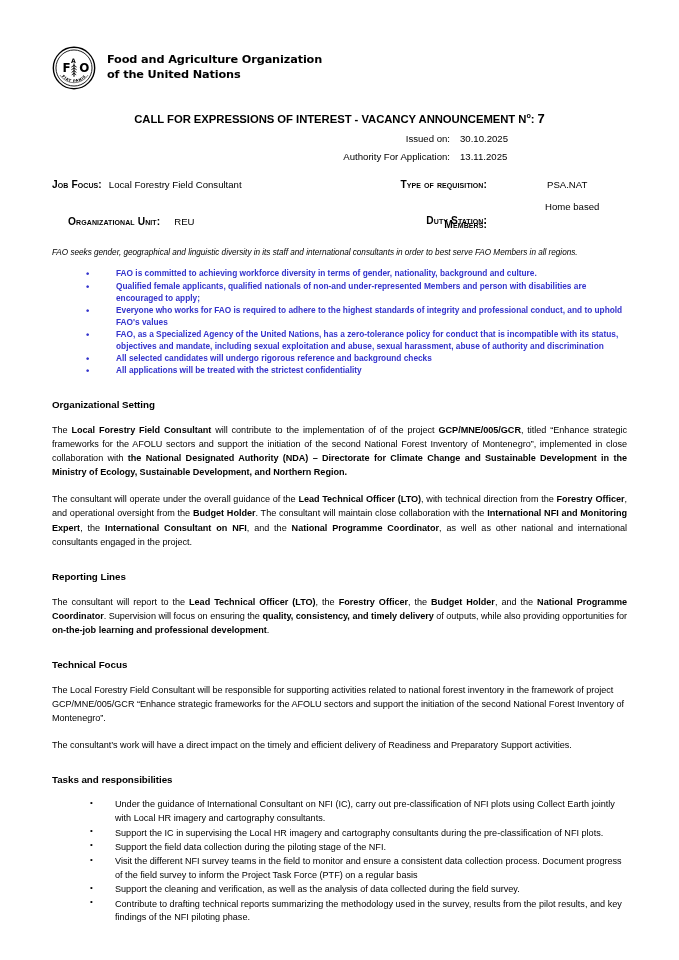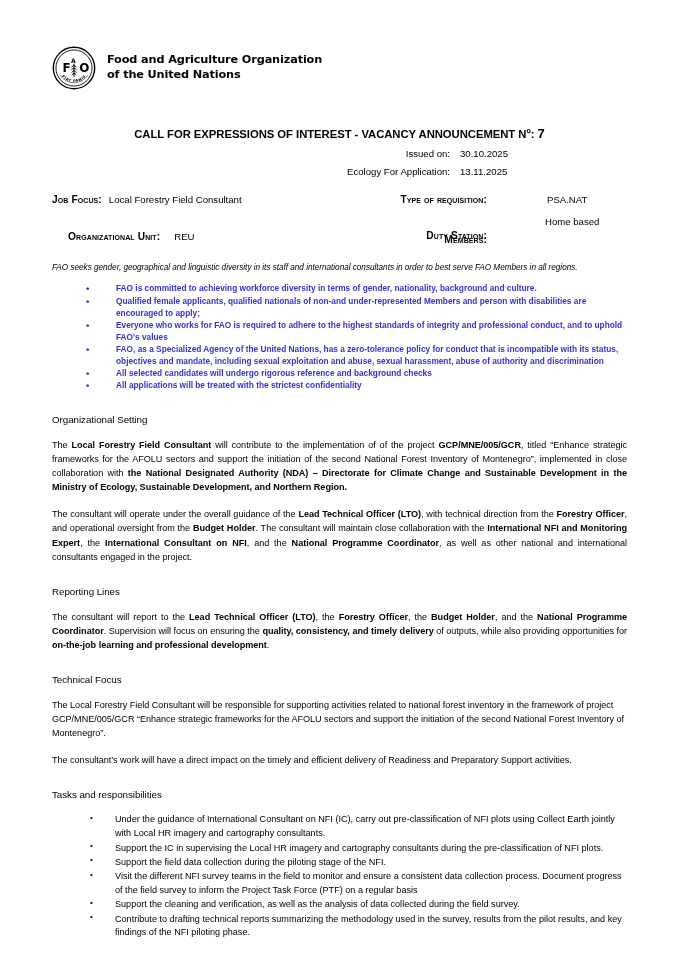--- a/index.html
+++ b/index.html
@@ -38,21 +38,21 @@
     line-height: 1.32;
     letter-spacing: -0.15px;
     color: #000;
   }
 
   
   .doc-title {
     text-align: center;
     font-size: 11.3px;
     font-weight: bold;
-    margin-top: 36px;
+    margin-top: 21px;
     letter-spacing: -0.05px;
   }
   .doc-title sup { font-size: 7.2px; vertical-align: super; }
   .title-num { font-size: 13px; }
 
   .meta-line {
     display: flex;
     justify-content: flex-end;
     font-size: 9.6px;
     margin-top: 7px;
@@ -117,21 +117,21 @@
     position: absolute;
     left: 0;
     top: -1px;
     font-size: 9.5px;
     color: #3333cc;
   }
 
   
   h2.sec {
     font-size: 9.8px;
-    font-weight: normal;
+    font-weight: bold;
     margin: 22px 0 0 0;
     letter-spacing: -0.05px;
   }
   p.body {
     font-size: 9.1px;
     line-height: 1.55;
     margin: 13px 0 0 0;
     text-align: justify;
     letter-spacing: -0.03px;
   }
@@ -191,21 +191,21 @@
 
   <div class="doc-title">
     <span>CALL FOR EXPRESSIONS OF INTEREST - VACANCY ANNOUNCEMENT N</span><sup>o</sup><span>: </span><span class="title-num">7</span>
   </div>
 
   <div class="meta-line">
     <span class="m-label">Issued on:</span>
     <span class="m-value">30.10.2025</span>
   </div>
   <div class="meta-line">
-    <span class="m-label">Ecology For Application:</span>
+    <span class="m-label">Authority For Application:</span>
     <span class="m-value">13.11.2025</span>
   </div>
 
   <div class="req-grid">
     <div class="cell c-jobtitle">
       <span class="sc-label">Job Focus:</span><span class="val val-inline">Local Forestry Field Consultant</span>
     </div>
     <div class="cell c-orgunit">
       <span class="sc-label">Organizational Unit:</span><span class="val val-inline" style="padding-left:14px">REU</span>
     </div>

